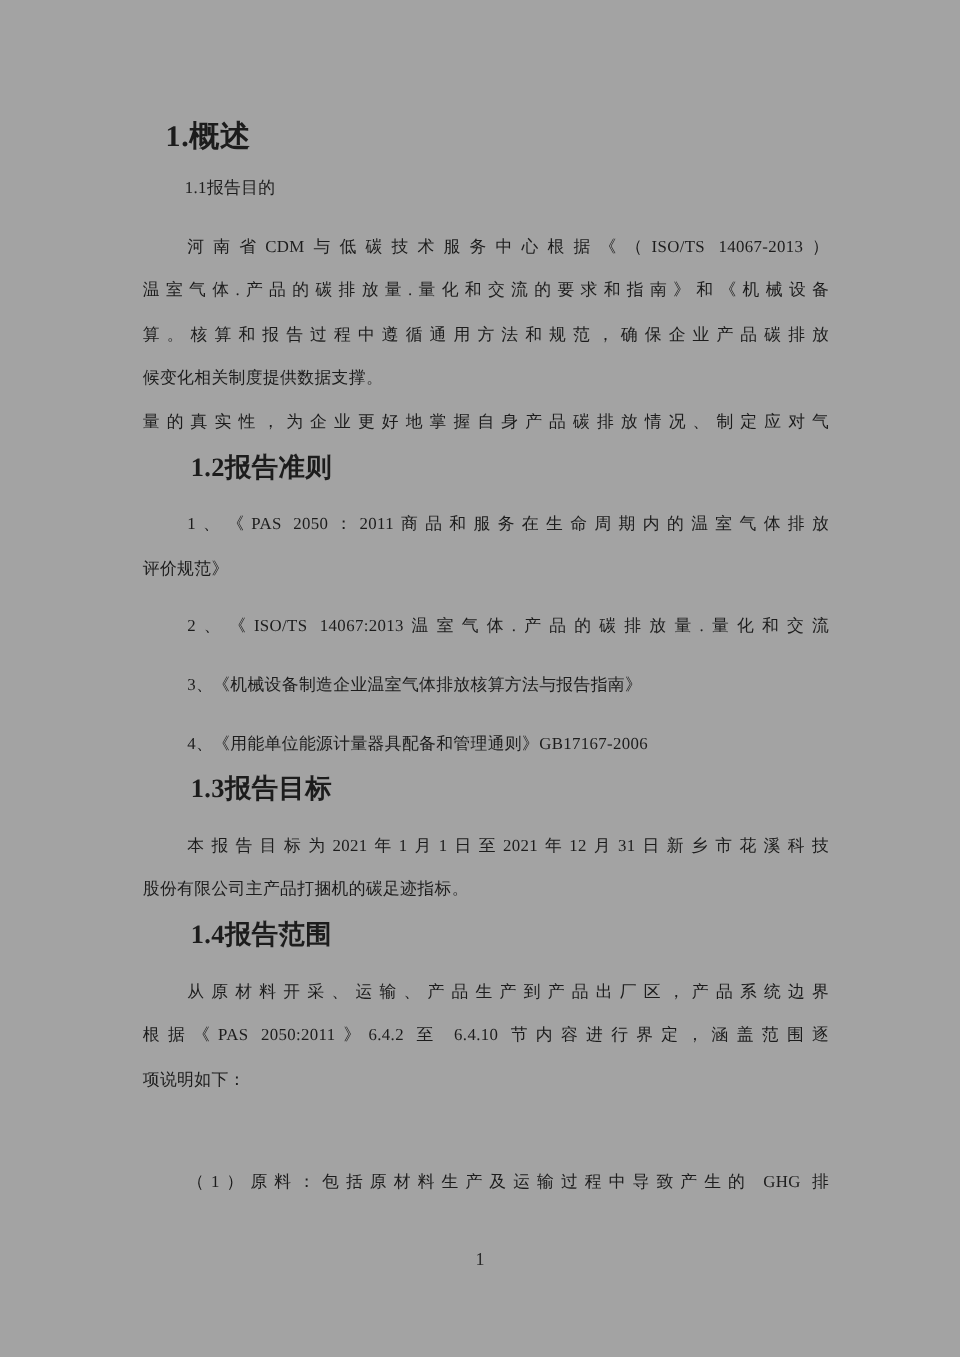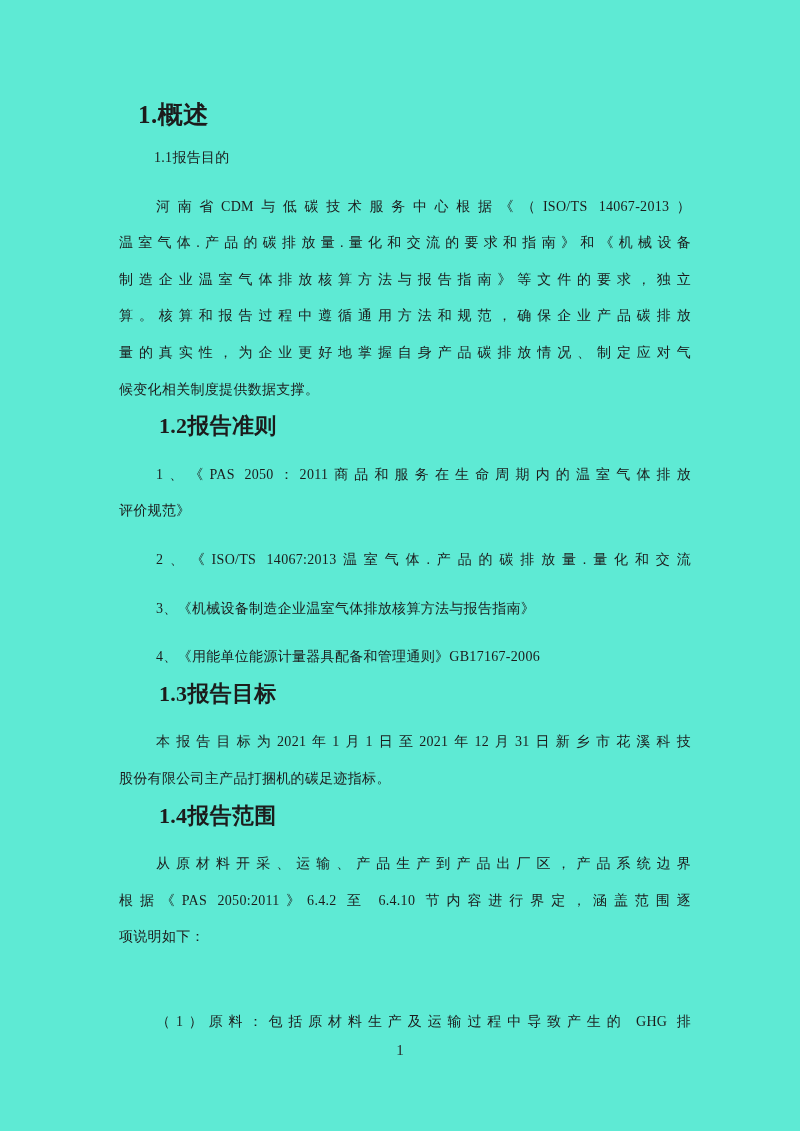--- a/index.html
+++ b/index.html
@@ -4,21 +4,21 @@
 <style>
   html, body {
     margin: 0;
     padding: 0;
     background: #ffffff;
   }
   .page {
     position: relative;
     width: 800px;
     height: 1131px;
-    background: #5eead4;
+    background: #a3a3a3;
     overflow: hidden;
     font-family: "Liberation Serif", "DejaVu Serif", serif;
     color: #1c1c1c;
   }
   .content {
     position: absolute;
     left: 119px;
     top: 96px;
     width: 572px;
   }
@@ -71,24 +71,23 @@
 </style>
 </head>
 <body>
 
 <div class="page">
   <div class="content">
       <div class="line h1">1.概述</div>
       <div class="line sub">1.1报告目的</div>
       <div class="line first fill">河南省CDM与低碳技术服务中心根据《（ISO/TS 14067-2013）</div>
       <div class="line fill">温室气体.产品的碳排放量.量化和交流的要求和指南》和《机械设备</div>
-      <div class="line fill">制造企业温室气体排放核算方法与报告指南》等文件的要求，独立</div>
       <div class="line fill">算。核算和报告过程中遵循通用方法和规范，确保企业产品碳排放</div>
+      <div class="line end">候变化相关制度提供数据支撑。</div>
       <div class="line fill">量的真实性，为企业更好地掌握自身产品碳排放情况、制定应对气</div>
-      <div class="line end">候变化相关制度提供数据支撑。</div>
       <div class="line h2">1.2报告准则</div>
       <div class="line first fill">1、《PAS 2050：2011商品和服务在生命周期内的温室气体排放</div>
       <div class="line end">评价规范》</div>
       <div class="line first fill">2、《ISO/TS 14067:2013温室气体.产品的碳排放量.量化和交流</div>
       <div class="line first end">3、《机械设备制造企业温室气体排放核算方法与报告指南》</div>
       <div class="line first end">4、《用能单位能源计量器具配备和管理通则》GB17167-2006</div>
       <div class="line h2">1.3报告目标</div>
       <div class="line first fill">本报告目标为2021年1月1日至2021年12月31日新乡市花溪科技</div>
       <div class="line end">股份有限公司主产品打捆机的碳足迹指标。</div>
       <div class="line h2">1.4报告范围</div>

